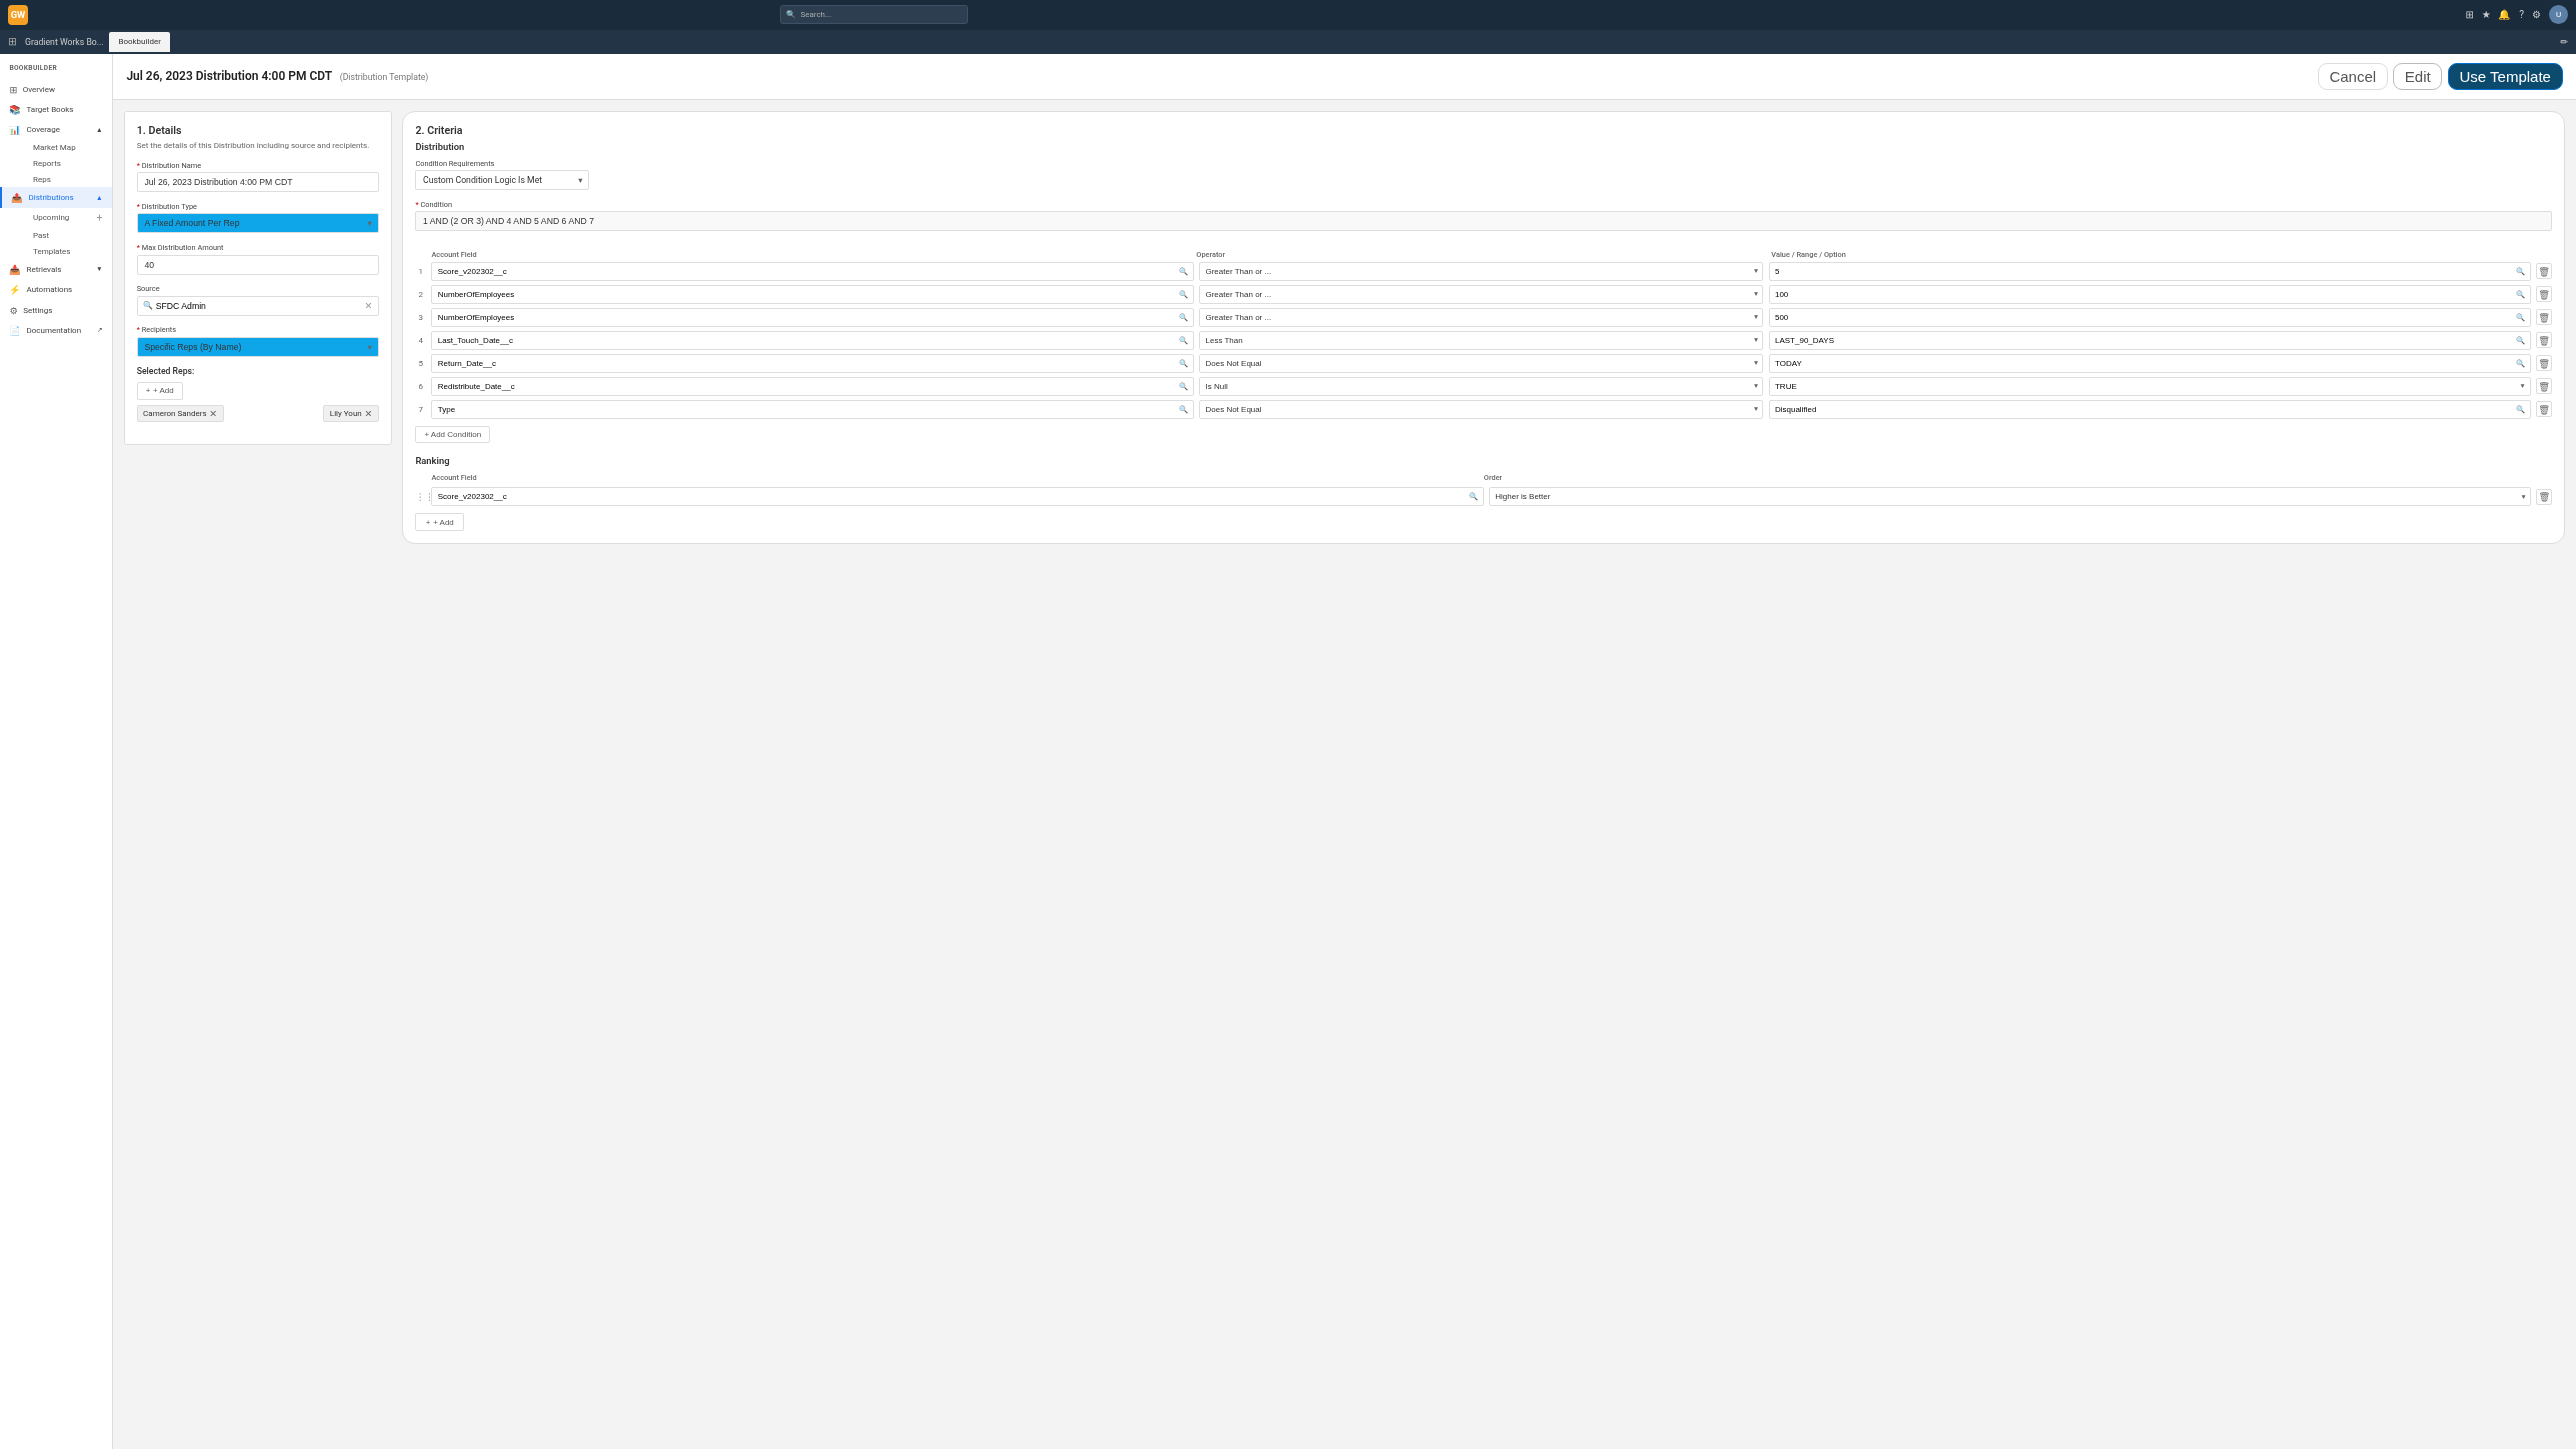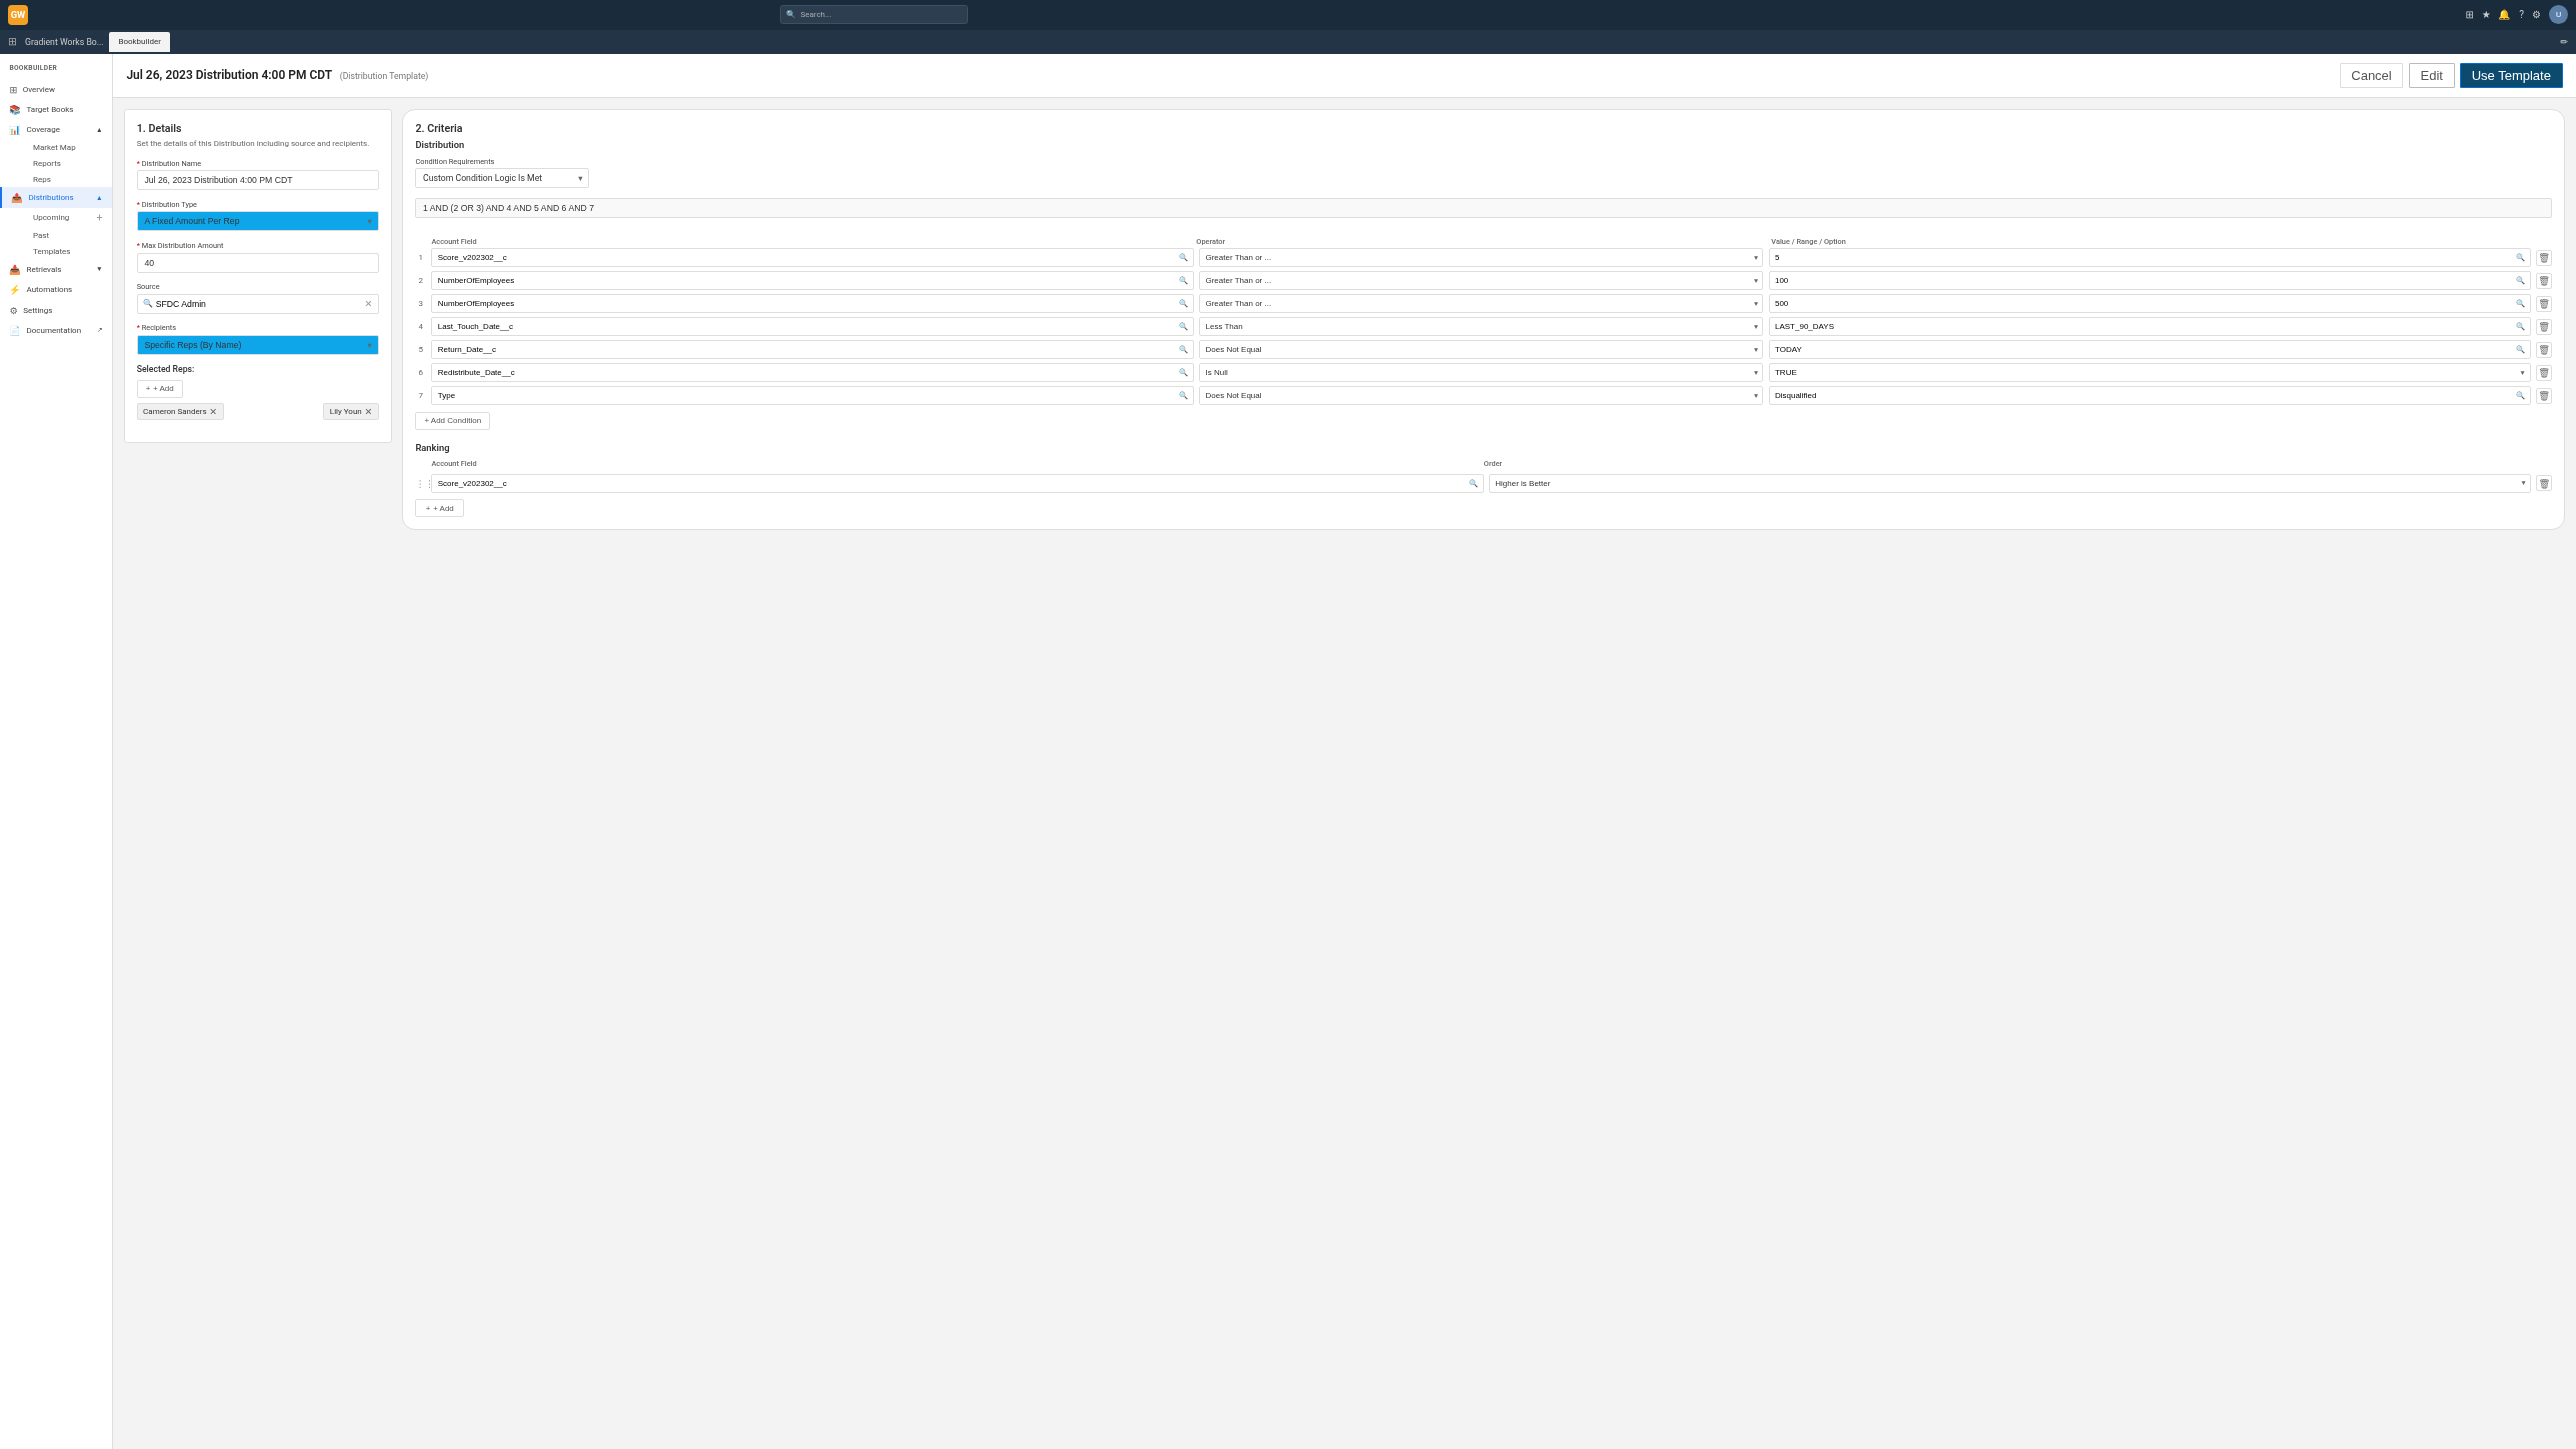--- a/index.html
+++ b/index.html
@@ -108,21 +108,21 @@
     
     .page-header {
       background: white;
       padding: 9.4px 13.4px;
       border-bottom: 0.7px solid #ddd;
       display: flex; align-items: center; justify-content: space-between;
     }
     .page-title { font-size: 12px; font-weight: 600; color: #222; }
     .page-subtitle { font-size: 8.7px; color: #777; margin-left: 5.4px; }
     .header-actions { display: flex; gap: 5.4px; }
-    .btn { padding: 4px 10.7px; border-radius: 1px; border: 0.7px solid #ddd; font-size: 13px; cursor: pointer; }
+    .btn { padding: 4px 10.7px; border-radius: 9px; border: 0.7px solid #ddd; font-size: 15px; cursor: pointer; }
     .btn-cancel { background: white; color: #555; }
     .btn-edit { background: white; color: #555; border-color: #bbb; }
     .btn-primary { background: #0c4a6e; color: white; border-color: #0070d2; font-weight: 500; }
 
     
     .two-col { display: flex; gap: 0; padding: 10.7px; gap: 10.7px; }
     .col-left { width: 268px; flex-shrink: 0; }
     .col-right { flex: 1; }
 
     
@@ -489,20 +489,23 @@
           <div class="field-group">
             <div class="field-label">Condition Requirements</div>
             <div class="dropdown-wrap">
               <div class="dropdown-btn">Custom Condition Logic Is Met</div>
               <span class="dropdown-arrow">▼</span>
             </div>
           </div>
 
           
           <div class="field-group">
+            <div class="field-label">
+              <span style="color:#c00">* </span><span>Condition</span>
+            </div>
             <input class="condition-input" type="text" value="1 AND (2 OR 3) AND 4 AND 5 AND 6 AND 7" style="">
           </div>
 
           
           <div style="display:flex; gap:5.4px; padding-left:16px; margin-bottom:2.7px;">
             <div style="flex:2; font-size:7.4px; color:#666; font-weight:500;">Account Field</div>
             <div style="flex:1.5; font-size:7.4px; color:#666; font-weight:500; min-width:81px;">Operator</div>
             <div style="flex:2; font-size:7.4px; color:#666; font-weight:500;">Value / Range / Option</div>
             <div style="width:16px;"></div>
           </div>

